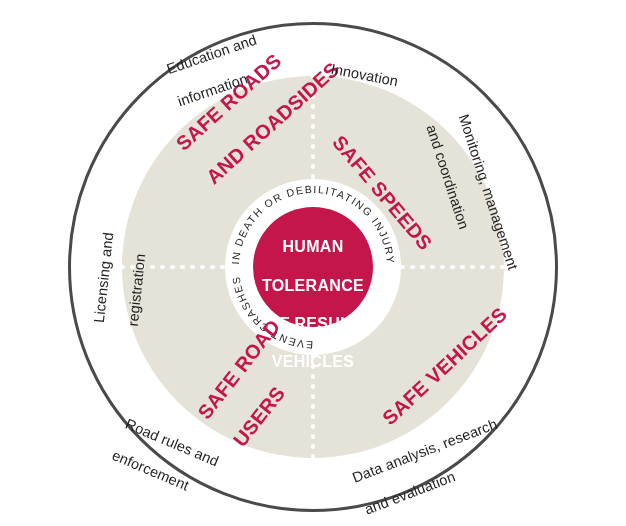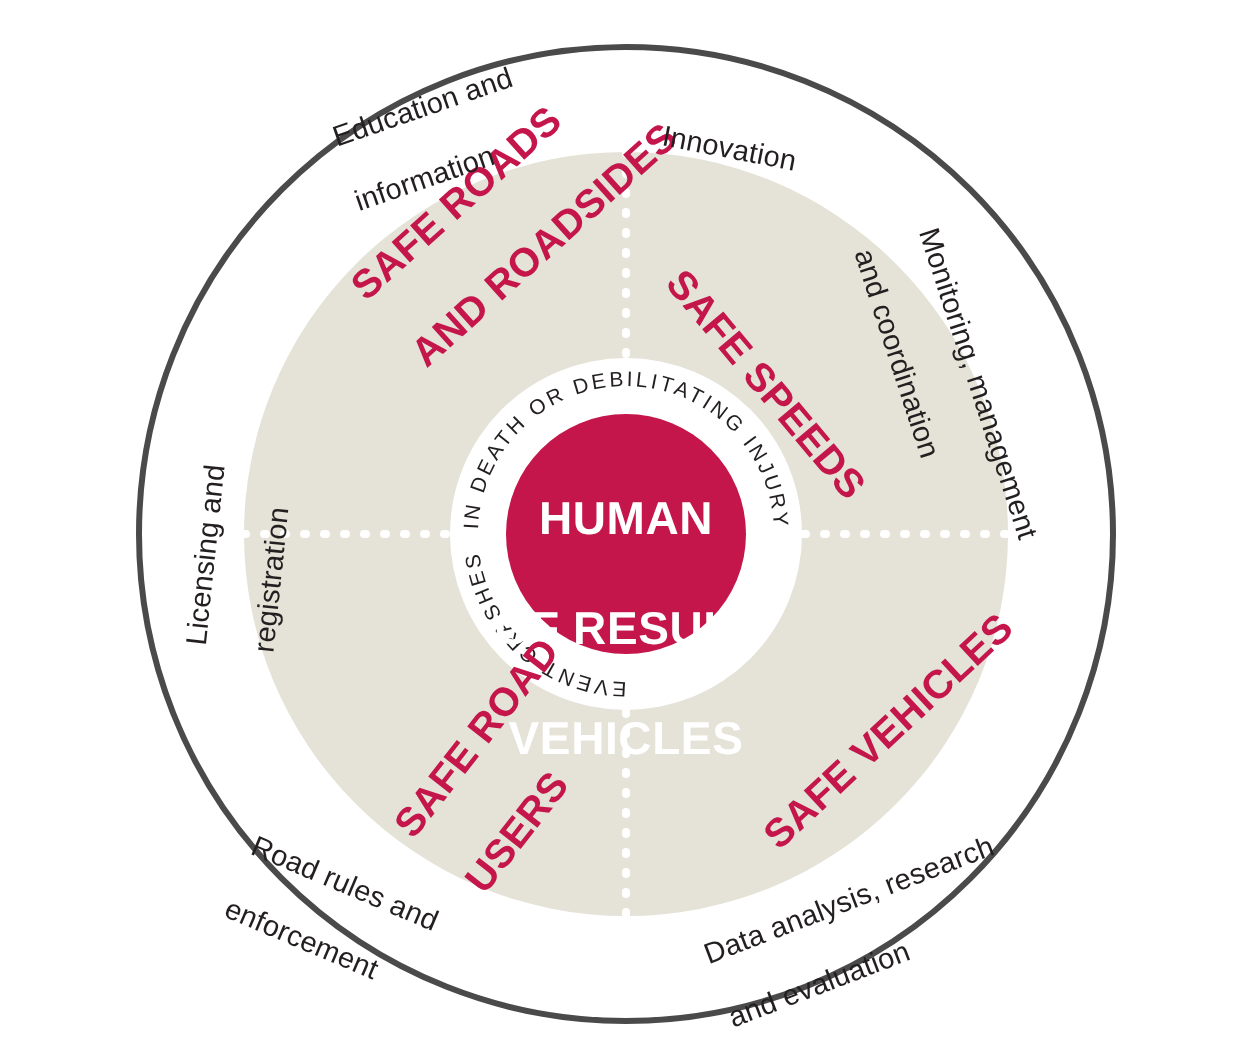--- a/index.html
+++ b/index.html
@@ -42,21 +42,21 @@
     line-height: 1.12;
     white-space: pre-line;
     letter-spacing: 0.2px;
   }
 
   .center-label {
     position: absolute;
     text-align: center;
     font-family: "Liberation Sans", sans-serif;
     font-weight: bold;
-    font-size: 23px;
+    font-size: 16px;
     color: #ffffff;
     line-height: 1.2;
     white-space: pre-line;
     letter-spacing: 0.3px;
   }
 </style>
 </head>
 <body>
 
 <svg id="diagram" viewBox="0 0 626 526" xmlns="http://www.w3.org/2000/svg">
@@ -85,20 +85,21 @@
   </text>
 
   <text font-family="Liberation Sans, sans-serif" font-size="10.5" fill="#231f20" letter-spacing="1.5">
     <textPath href="#arcBottomLeft" startOffset="50%" text-anchor="middle">WORK TO PREVENT CRASHES THAT RESULT</textPath>
   </text>
 
 </svg>
 
 <div class="center-label" style="left:233px; top:218px; width:160px;">
   <div>HUMAN</div>
+  <div>TOLERANCE</div>
   <div>OF RESULT</div>
   <div>VEHICLES</div>
 </div>
 
 <div class="pillar-label" style="left:157px; top:122px; width:190px; transform:rotate(-42deg); transform-origin: left top; text-align:left;">
   <div>SAFE ROADS</div>
   <div>AND ROADSIDES</div>
 </div>
 
 <div class="pillar-label" style="left:362px; top:117px; width:170px; transform:rotate(50deg); transform-origin: left top; text-align:left;">

